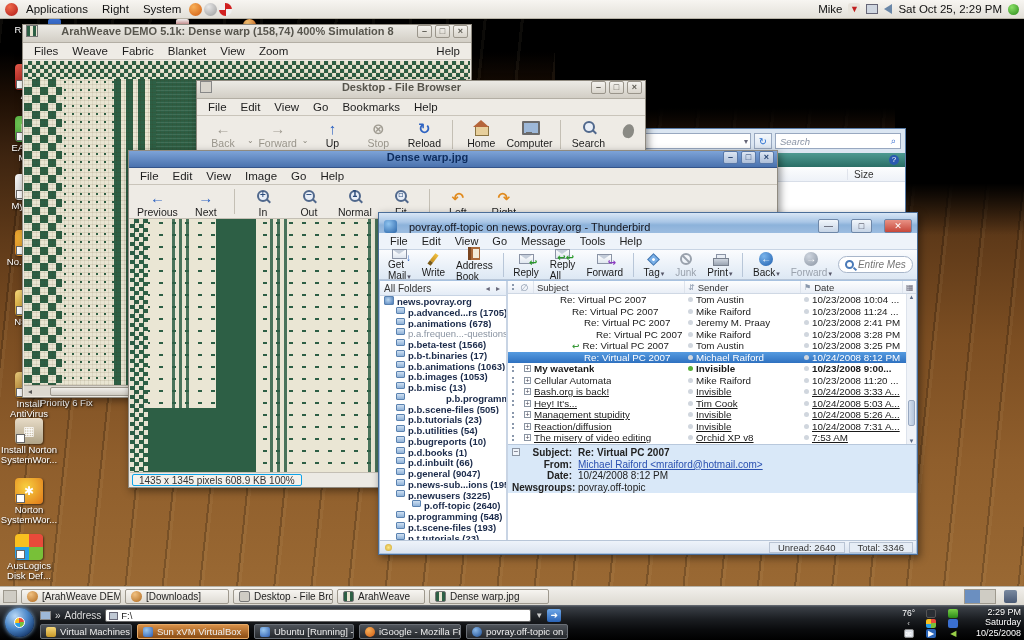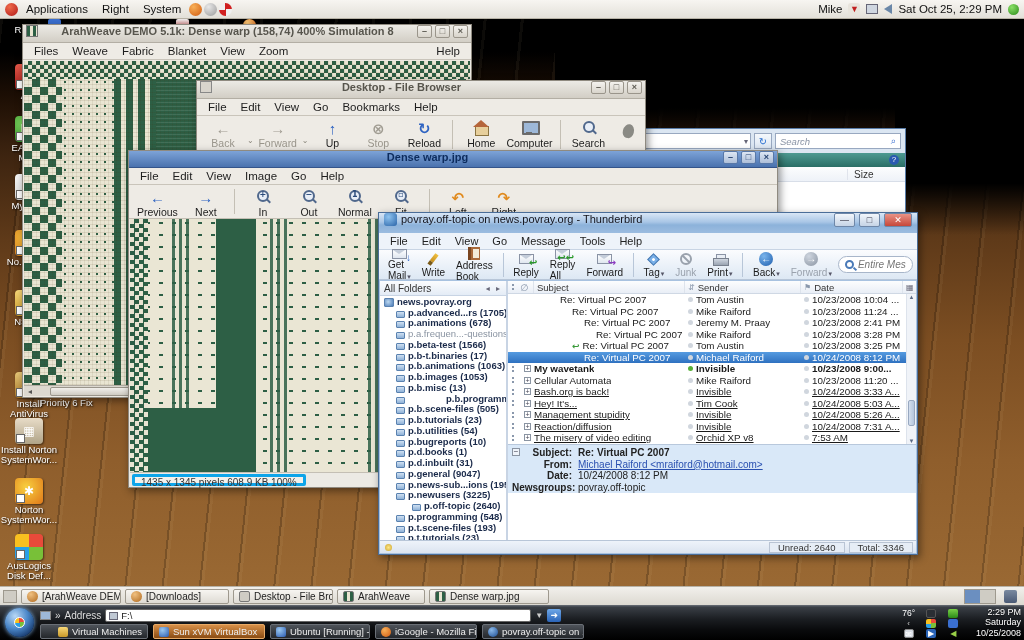--- a/index.html
+++ b/index.html
@@ -75,37 +75,37 @@
   
   #fb{left:196px;top:80px;width:450px;height:300px;z-index:4}
   #fb .content{position:absolute;left:1px;right:1px;top:72px;bottom:1px;background:#fff}
   #fb .fb-ic{width:12px;height:12px;background:#d8d4cc;border:1px solid #888;display:inline-block}
 
   
   #iv{left:128px;top:150px;width:650px;height:338px;z-index:5}
   #iv .gtk-title{background:linear-gradient(#7da3d8,#4a72ae);border-bottom:1px solid #34548a;color:#0d2c5e;height:17px}
   #iv .gtk-title .wbtn{background:linear-gradient(#dce6f4,#aebfd8);border-color:#5878a8;color:#24406e}
   .ivstatus{position:absolute;left:1px;right:1px;bottom:1px;height:14px;background:#eceae4;border-top:1px solid #c4bfb4;display:flex;align-items:center}
-  .ivstatus .box{border:3px solid #0ea5e9;border-radius:2px;background:#f3f1ec;height:12px;line-height:11px;padding:0 6px;font-size:10px;color:#333;margin-left:2px}
+  .ivstatus .box{border:1px solid #0ea5e9;border-radius:2px;background:#f3f1ec;height:12px;line-height:11px;padding:0 6px;font-size:10px;color:#333;margin-left:2px}
 
   
   #expl{left:628px;top:128px;width:278px;height:90px;z-index:2;border:1px solid #5a7da8;background:#dbe6f2;box-shadow:none}
   .ex-bar1{display:flex;align-items:center;gap:3px;height:24px;padding:0 4px}
   .ex-combo{width:118px;height:16px;background:#fff;border:1px solid #98a8c0;display:flex;align-items:center;justify-content:flex-end;font-size:9px;color:#557}
   .ex-refresh{width:18px;height:16px;background:linear-gradient(#f4f8fc,#dce6f2);border:1px solid #98a8c0;text-align:center;font-size:10px;color:#2a6fd0;line-height:15px}
   .ex-search{flex:1;height:16px;background:#fff;border:1px solid #98a8c0;display:flex;align-items:center;padding:0 4px;font-size:9.5px;color:#8a94a5;font-style:italic}
   .ex-teal{height:14px;background:linear-gradient(#4d9a92,#2a6e66);display:flex;align-items:center;justify-content:flex-end;padding:0 6px}
   .ex-q{width:10px;height:10px;border-radius:50%;background:#2a5ab0;color:#fff;font-size:8px;line-height:10px;text-align:center}
   .ex-list{background:#fff;height:50px;position:relative}
   .ex-hdr{height:15px;background:linear-gradient(#fcfdfe,#eef2f8);border-bottom:1px solid #d8dee8;display:flex;align-items:center;justify-content:flex-end;font-size:10px;color:#333}
   .ex-hdr span{width:58px;border-left:1px solid #e0e4ec;padding-left:6px}
 
   
   #tb{left:378px;top:212px;width:540px;height:343px;z-index:6;border:1px solid #4a6d98;background:#a8c2e0;padding:0}
-  .tb-title{height:20px;display:flex;align-items:flex-start;gap:4px;padding:0 5px;
+  .tb-title{height:20px;display:flex;align-items:flex-end;gap:12px;padding:0 5px;
     background:linear-gradient(180deg,#d8e6f5 0%,#a9c6e6 45%,#8cb2da 60%,#9cbce0 100%);font-size:11px;color:#14141c}
   .tb-title .t{flex:1;overflow:hidden;white-space:nowrap}
   .vbtn{width:21px;height:14px;border:1px solid #6e87a8;border-radius:2px;background:linear-gradient(#f2f6fb,#c6d4e6);
     font-size:9px;line-height:12px;text-align:center;color:#334}
   .vbtn.close{background:linear-gradient(#e99285,#c6473a);color:#fff;width:28px}
   .tb-ic{width:13px;height:13px;border-radius:3px;background:radial-gradient(circle at 35% 30%,#8fc4f0,#2a64a8);display:inline-block}
   .tb-menubar{display:flex;align-items:center;height:17px;background:#eef3fa;border-bottom:1px solid #c8d4e4;font-size:11px;color:#222;padding:0 4px}
   .tb-toolbar{display:flex;align-items:center;height:30px;background:linear-gradient(#fbfcfe,#dde8f4);border-bottom:1px solid #b8c6d8;padding:0 4px;gap:1px}
   .vtbtn{display:flex;flex-direction:column;align-items:center;justify-content:center;padding:0 5px;font-size:10px;color:#1a1a1a;height:28px}
   .vtbtn.dis{color:#9aa2ad}
@@ -131,21 +131,21 @@
   .tb-search input{border:none;outline:none;width:100%;font-size:10px;color:#556;background:transparent;font-style:italic}
   .minimag{width:9px;height:9px;border:2px solid #4a7ab8;border-radius:50%;position:relative;flex:none}
   .minimag::after{content:'';position:absolute;left:6px;top:6px;width:4px;height:2px;background:#4a7ab8;transform:rotate(45deg)}
 
   .tb-main{position:absolute;left:1px;right:1px;top:68px;bottom:14px;display:flex;background:#fff}
   .fpane{width:128px;border-right:2px solid #c8d4e4;display:flex;flex-direction:column;background:#fff}
   .fpane-hdr{height:15px;background:linear-gradient(#fbfcfe,#e4ecf6);border-bottom:1px solid #c8d4e4;display:flex;align-items:center;font-size:10px;color:#333;padding:0 4px}
   .fpane-hdr .arr{margin-left:auto;font-size:8px;color:#667;letter-spacing:2px}
   .flist{flex:1;overflow:hidden;display:flex}
   .fcol{flex:1}
-  .folder-row{height:10.75px;display:flex;align-items:flex-end;font-size:9.5px;font-weight:bold;color:#1a2a4a;white-space:nowrap;overflow:hidden}
+  .folder-row{height:10.75px;display:flex;align-items:flex-start;font-size:9.5px;font-weight:bold;color:#1a2a4a;white-space:nowrap;overflow:hidden}
   .folder-row.muted{color:#8a94a2;font-weight:normal}
   .fic{width:9px;height:7px;background:linear-gradient(#cfe0f2,#8fb2d8);border:1px solid #5a82b0;margin-right:3px;flex:none;border-radius:1px}
   .fic.acct{background:radial-gradient(circle at 40% 40%,#bcd8f0,#4a7ab8);width:10px;height:9px}
   .vscroll{width:10px;background:#f0f3f8;border-left:1px solid #dde3ec;position:relative;flex:none}
   .vscroll .vtmb{position:absolute;left:1px;right:1px;background:linear-gradient(90deg,#d4dfee,#b4c6de);border:1px solid #98a8c0;border-radius:2px}
   .vscroll .a{position:absolute;left:0;right:0;text-align:center;font-size:6px;color:#5a6a85}
 
   .mpane{flex:1;display:flex;flex-direction:column;min-width:0}
   .ml-hdr{height:13px;display:flex;align-items:center;background:linear-gradient(#fcfdfe,#e9eef6);border-bottom:1px solid #cfd8e4;font-size:9.5px;color:#333}
   .ml-hdr .hcell{border-right:1px solid #dde3ec;padding:0 3px;height:100%;display:flex;align-items:center;gap:3px}
@@ -632,21 +632,21 @@
               <div class="folder-row" style="padding-left: 16px;">
                 <span class="fic"></span>
                 <span>p.bugreports (10)</span>
               </div>
               <div class="folder-row" style="padding-left: 16px;">
                 <span class="fic"></span>
                 <span>p.d.books (1)</span>
               </div>
               <div class="folder-row" style="padding-left: 16px;">
                 <span class="fic"></span>
-                <span>p.d.inbuilt (31)</span>
+                <span>p.d.inbuilt (66)</span>
               </div>
               <div class="folder-row" style="padding-left: 16px;">
                 <span class="fic"></span>
                 <span>p.general (9047)</span>
               </div>
               <div class="folder-row" style="padding-left: 16px;">
                 <span class="fic"></span>
                 <span>p.news-sub...ions (195)</span>
               </div>
               <div class="folder-row" style="padding-left: 16px;">
@@ -993,21 +993,21 @@
       <span>»</span>
       <span>Address</span>
       <span class="addr-field">
         <span class="mini-disk"></span>
         <input value="F:\" style="">
       </span>
       <span class="vddk">▼</span>
       <span class="vgo">➜</span>
     </div>
     <div class="vrow2" id="vista-tasks">
-        <span class="vtask" style="width: 108px; justify-content: flex-end;">
+        <span class="vtask" style="width: 92px;">
           <span class="vt-ic folder"></span>
           <span>Virtual Machines</span>
         </span>
         <span class="vtask active" style="width: 112px;">
           <span class="vt-ic vbox"></span>
           <span>Sun xVM VirtualBox</span>
         </span>
         <span class="vtask" style="width: 100px;">
           <span class="vt-ic vbox"></span>
           <span>Ubuntu [Running] - ...</span>

